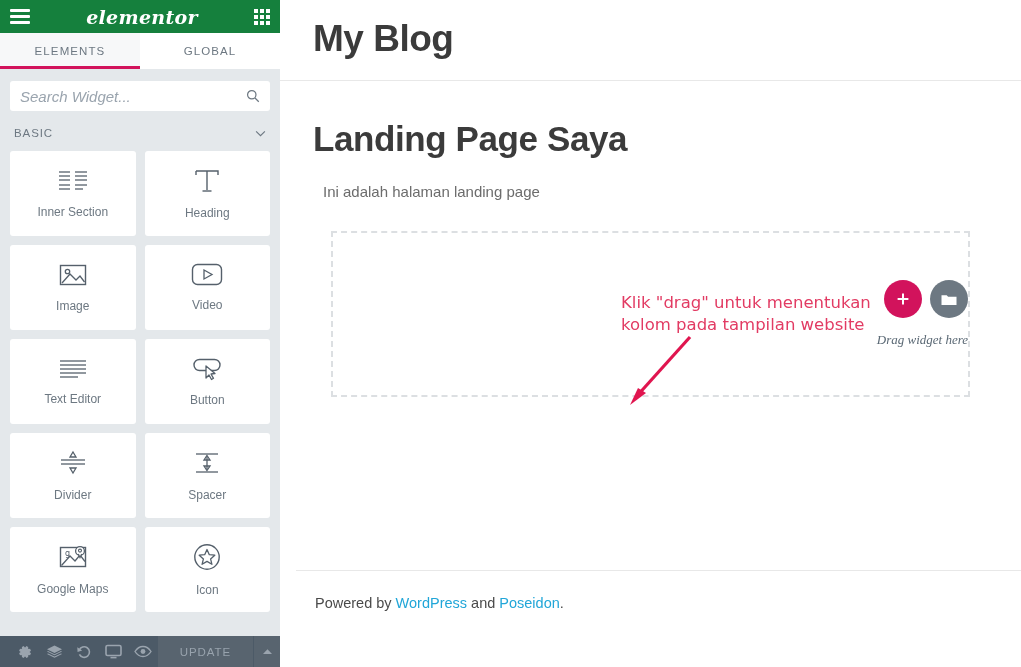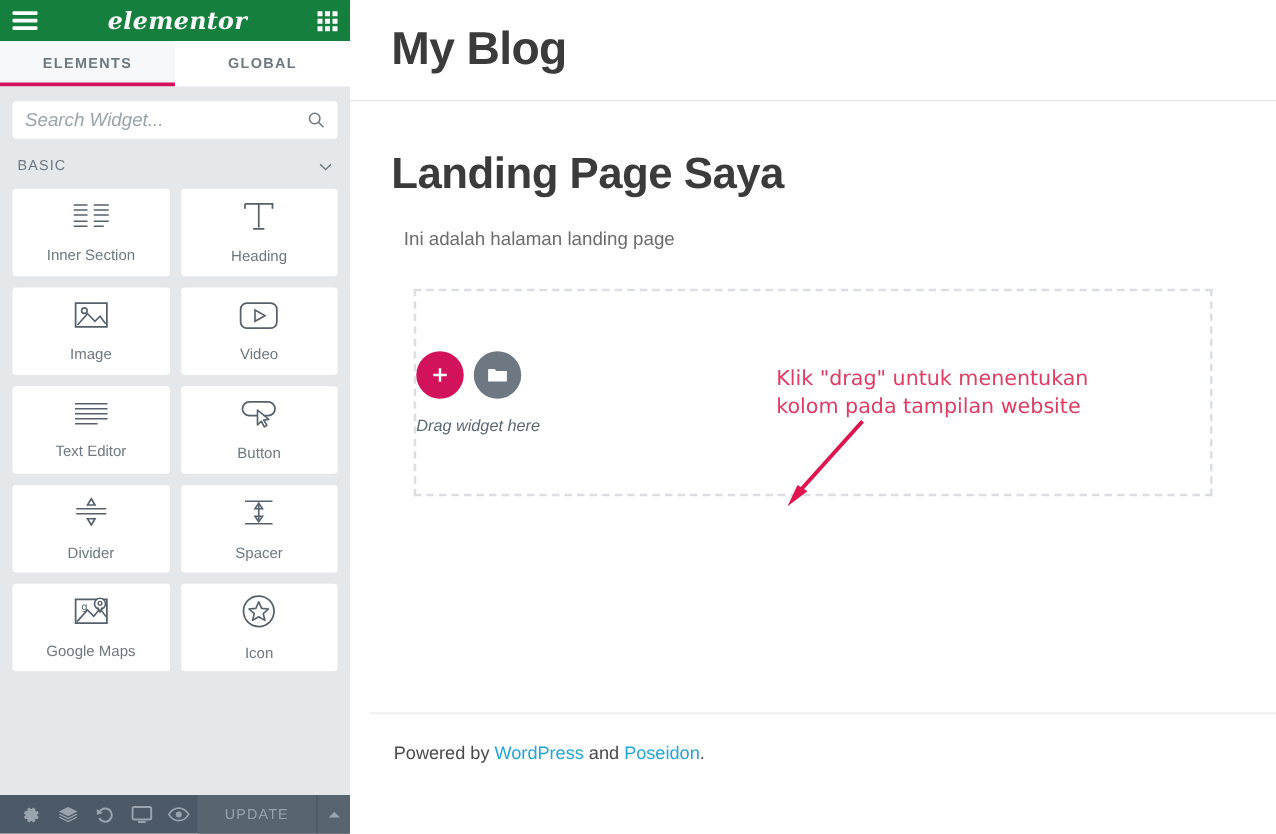--- a/index.html
+++ b/index.html
@@ -23,21 +23,21 @@
   }
   .hamburger { width: 20px; display: flex; flex-direction: column; gap: 3px; cursor: pointer; }
   .hamburger span { display: block; height: 3px; background: #fff; border-radius: 1px; }
   .logo {
     color: #fff; font-family: "DejaVu Serif", serif; font-style: italic;
     font-size: 19px; font-weight: 700; letter-spacing: .3px;
   }
   .grid-icon { display: grid; grid-template-columns: repeat(3,4px); grid-template-rows: repeat(3,4px); gap: 2px; cursor: pointer; }
   .grid-icon i { display: block; width: 4px; height: 4px; background: #fff; }
 
-  .tabs { display: flex; height: 36px; flex: 0 0 36px; background: #fff; font-weight: bold; }
+  .tabs { display: flex; height: 36px; flex: 0 0 36px; background: #fff; }
   .tab {
     flex: 1; display: flex; align-items: center; justify-content: center;
     font-size: 11.5px; letter-spacing: 1.1px; color: #6d7882;
     background: #fff; cursor: pointer; position: relative;
   }
   .tab.active { background: #f7f8f9; }
   .tab.active::after {
     content: ""; position: absolute; left: 0; right: 0; bottom: 0;
     height: 3px; background: #d2135c;
   }
@@ -57,21 +57,21 @@
 
   .section-head {
     display: flex; align-items: center; justify-content: space-between;
     font-size: 11.5px; letter-spacing: .9px; color: #6d7882;
     padding: 2px 4px 12px 4px; cursor: pointer;
   }
   .chev { width: 11px; height: 7px; }
 
   .widgets { display: grid; grid-template-columns: 1fr 1fr; gap: 9px; }
   .widget {
-    background: #fff; border-radius: 3px; height: 70px;
+    background: #fff; border-radius: 3px; height: 85px;
     display: flex; flex-direction: column; align-items: center; justify-content: center;
     gap: 12px; cursor: grab;
   }
   .widget svg { display: block; }
   .widget-label { font-size: 12px; color: #6d7882; }
 
   .panel-footer {
     height: 31px; flex: 0 0 31px; background: #4c5a67;
     display: flex; align-items: center; padding-left: 10px; gap: 0;
   }
@@ -103,21 +103,21 @@
   .annotation {
     position: absolute; left: 341px; top: 211px; color: #e23b63;
     font-size: 16.5px; line-height: 1.32; font-family: "DejaVu Sans", sans-serif;
     white-space: pre-line;
   }
   .arrow-svg { position: absolute; left: 330px; top: 250px; }
 
   .dropzone {
     margin: 31px 18px 0 18px; height: 166px;
     border: 2px dashed #dcdfe2;
-    display: flex; flex-direction: column; align-items: flex-start; justify-content: center;
+    display: flex; flex-direction: column; align-items: flex-end; justify-content: center; font-family: Liberation Serif, serif;
   }
   .dz-buttons { display: flex; gap: 8px; }
   .dz-add {
     width: 38px; height: 38px; border-radius: 50%; background: #d2135c;
     display: flex; align-items: center; justify-content: center; cursor: pointer;
   }
   .dz-folder {
     width: 38px; height: 38px; border-radius: 50%; background: #6d7882;
     display: flex; align-items: center; justify-content: center; cursor: pointer;
   }

